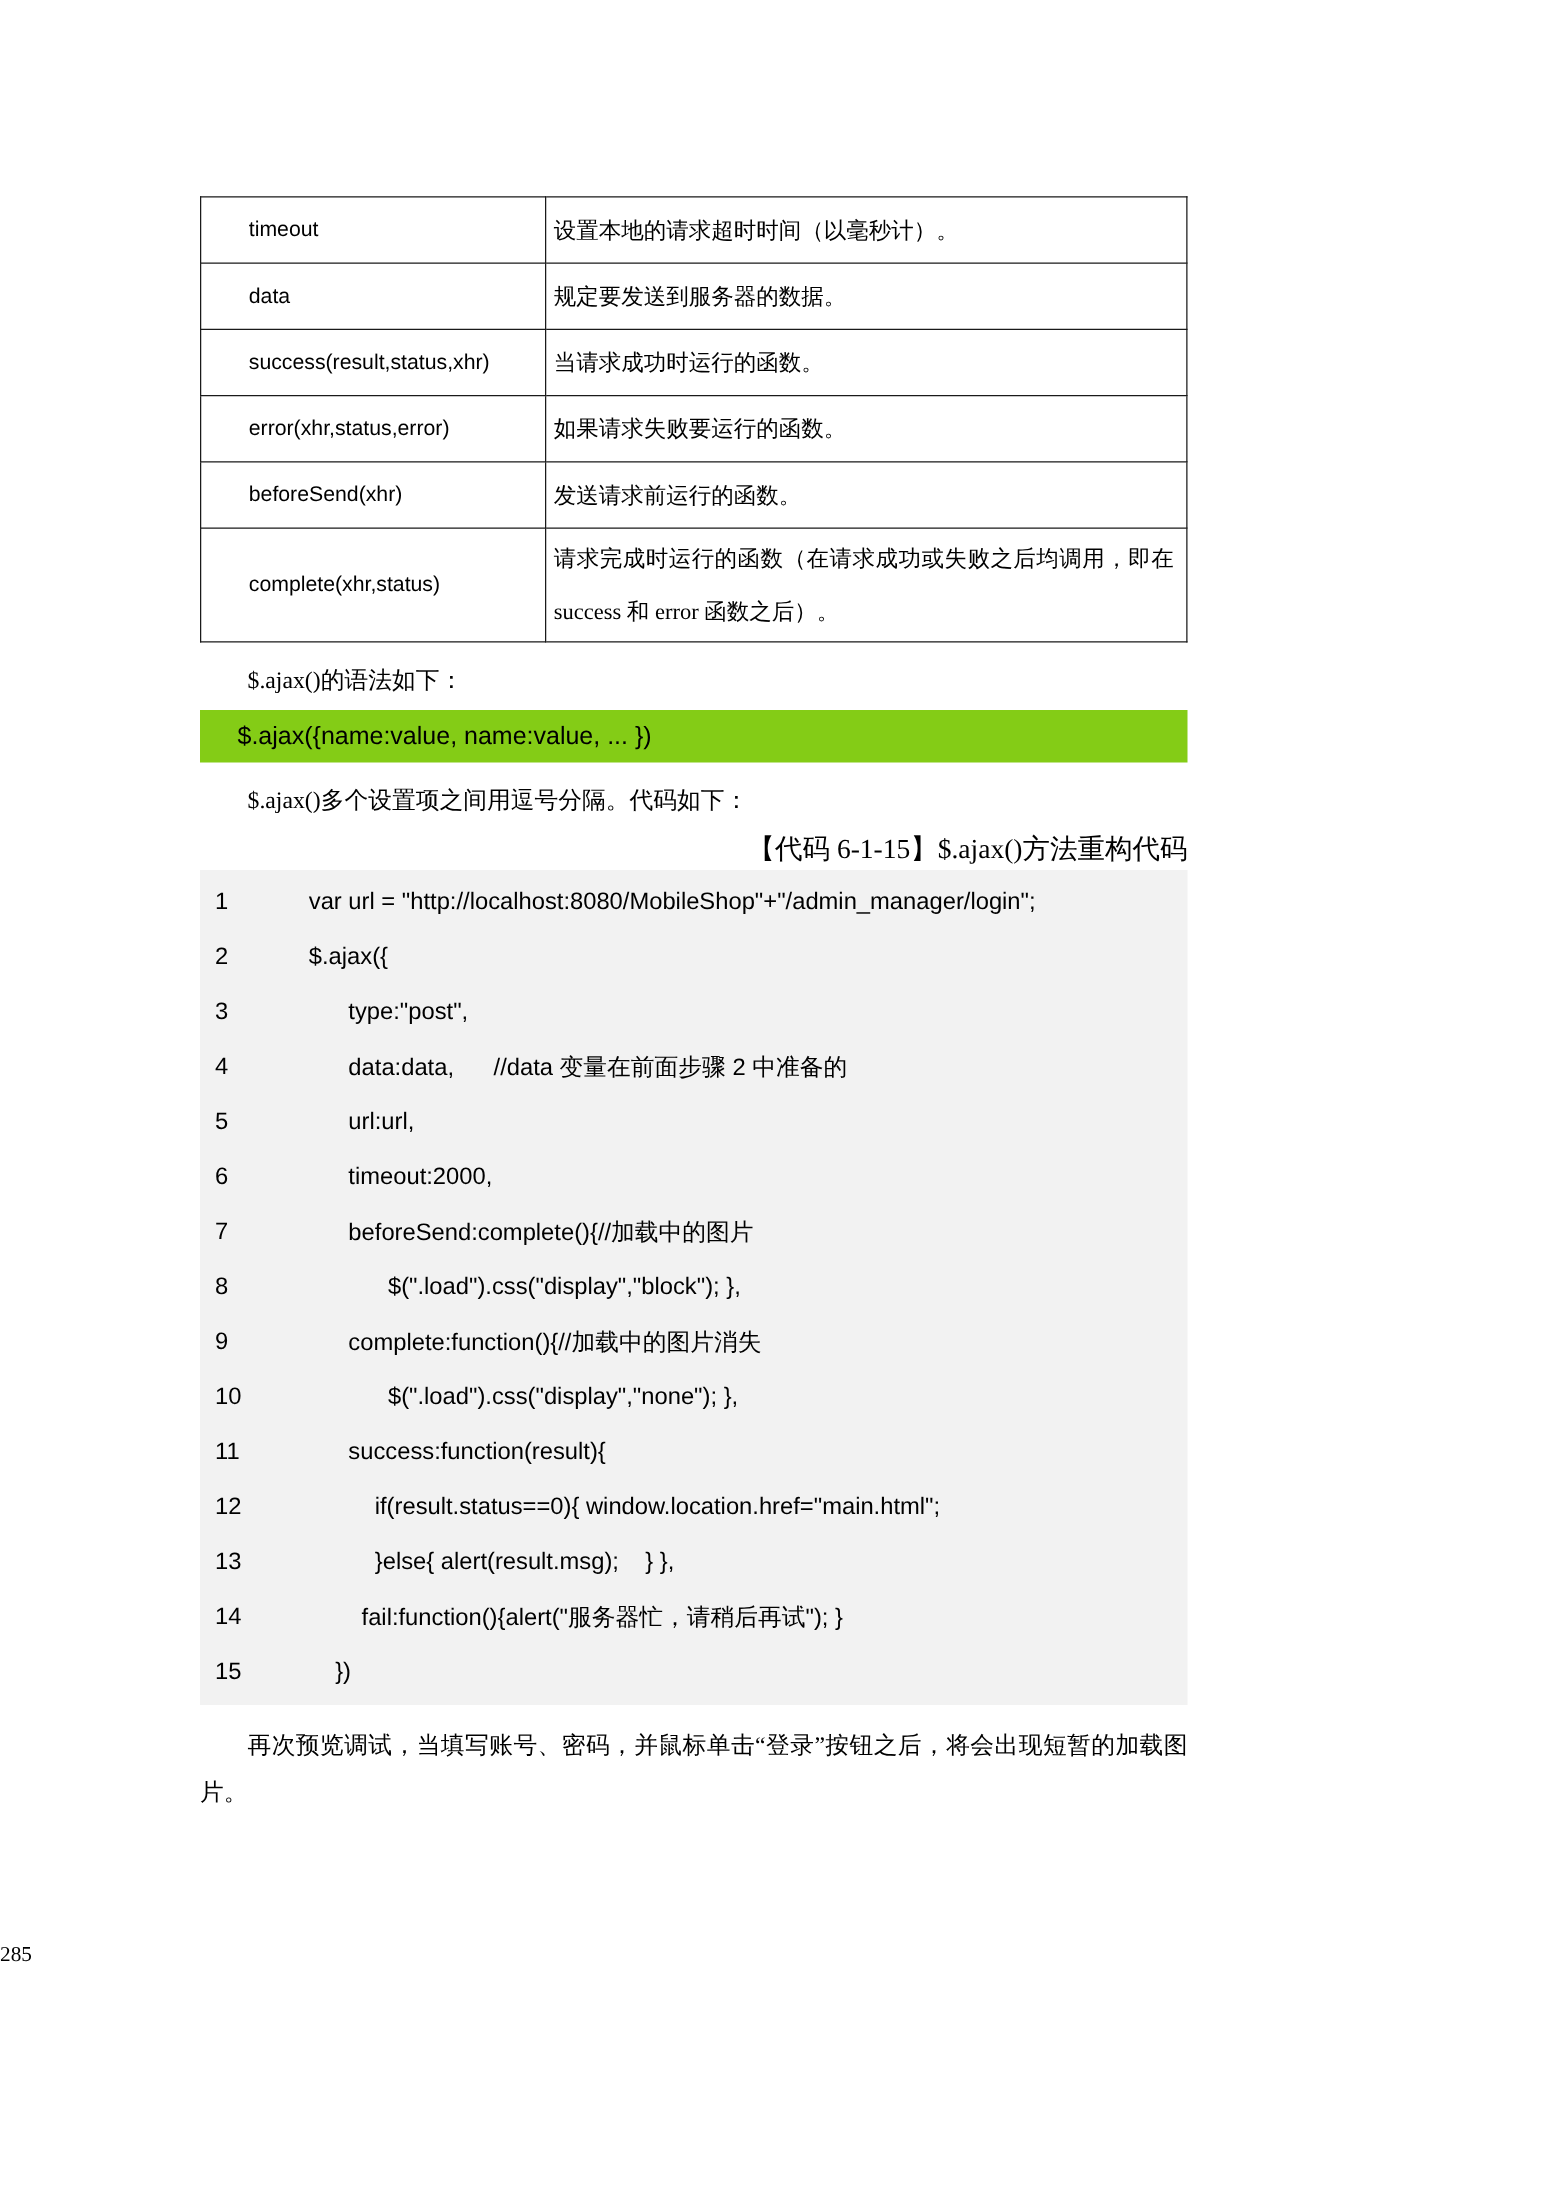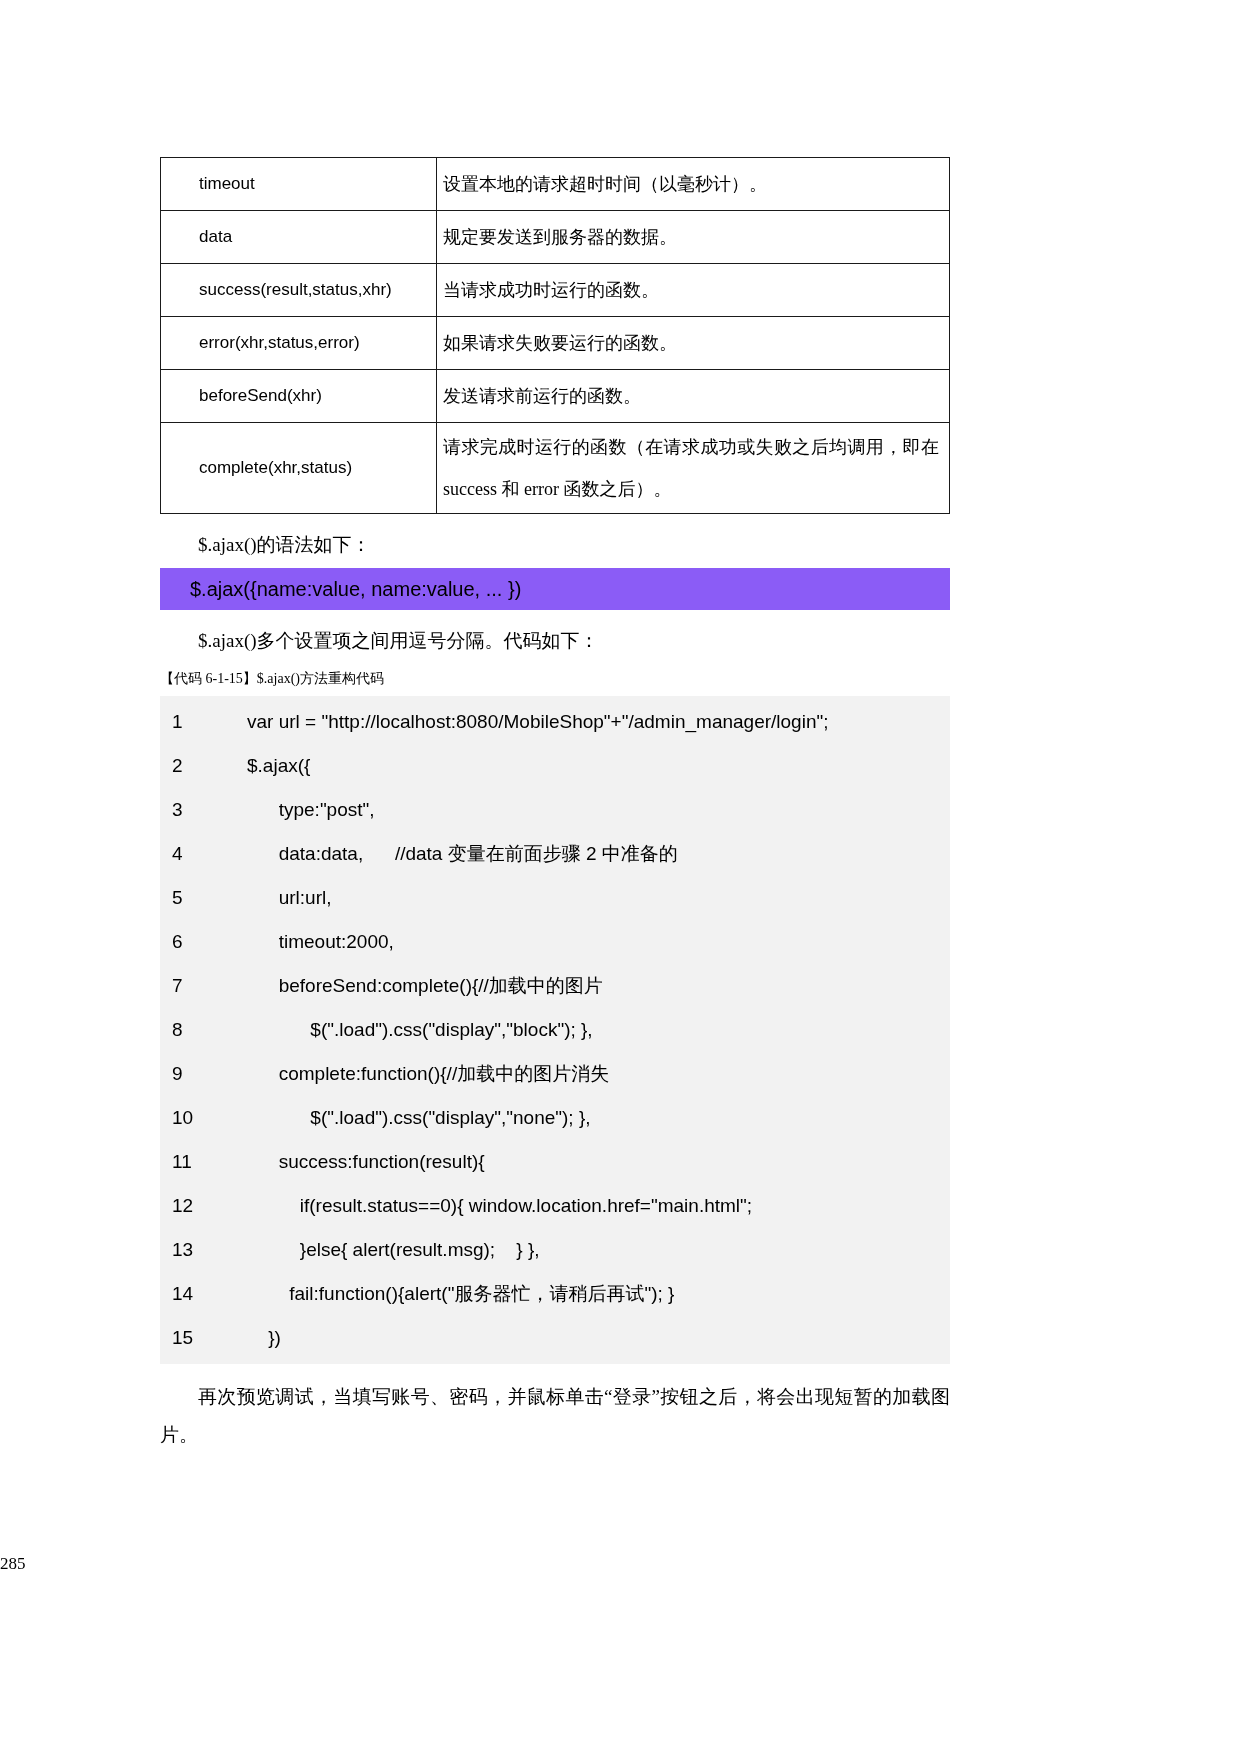--- a/index.html
+++ b/index.html
@@ -51,35 +51,35 @@
     margin: 16px 0 0 0;
   }
   .para.closing {
     line-height: 38px;
     margin-top: 14px;
     text-align: justify;
   }
 
   
   .syntax-box {
-    background: #8b5cf6;
+    background: #84cc16;
     height: 42px;
     margin-top: 8px;
     display: flex;
     align-items: center;
     padding-left: 30px;
     font-family: "Liberation Sans", "DejaVu Sans", sans-serif;
     font-size: 20px;
   }
 
   
   .caption {
-    font-size: 14px;
+    font-size: 22px;
     line-height: 30px;
-    text-align: left;
+    text-align: right;
     margin-top: 8px;
   }
 
   
   .code-listing {
     background: #f2f2f2;
     padding: 4px 0;
     margin-top: 2px;
   }
   .code-line {

